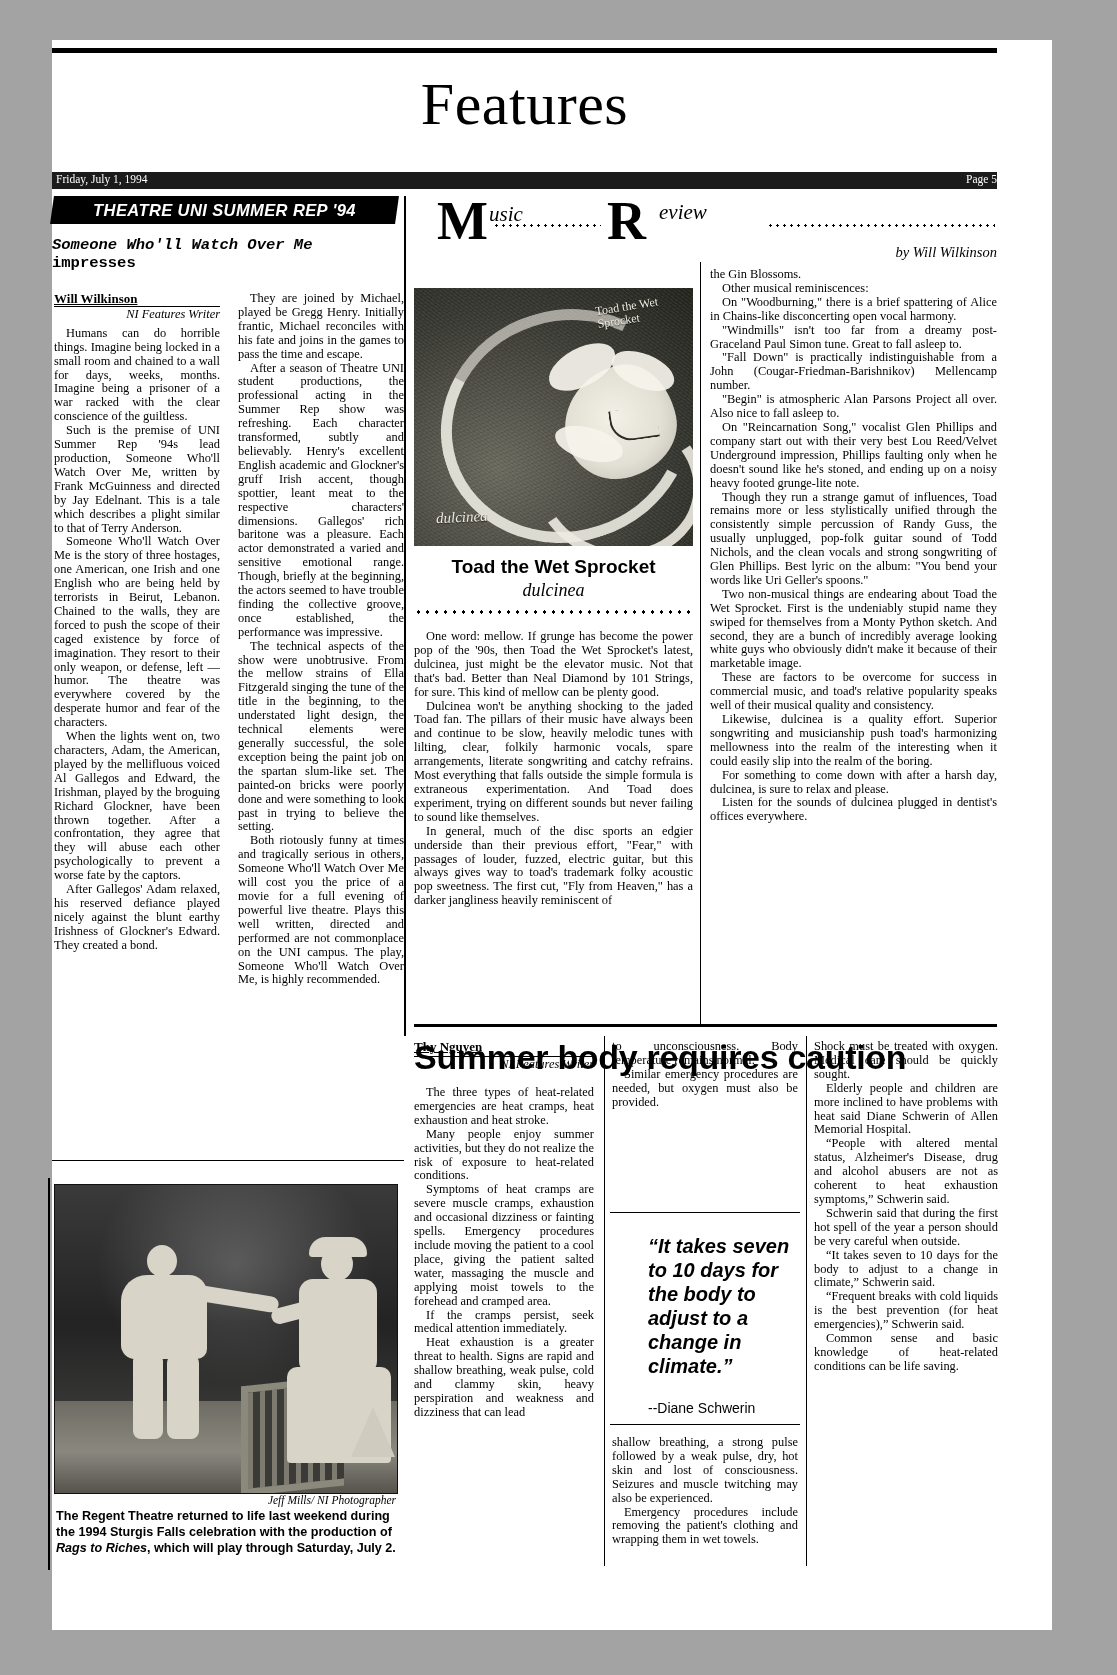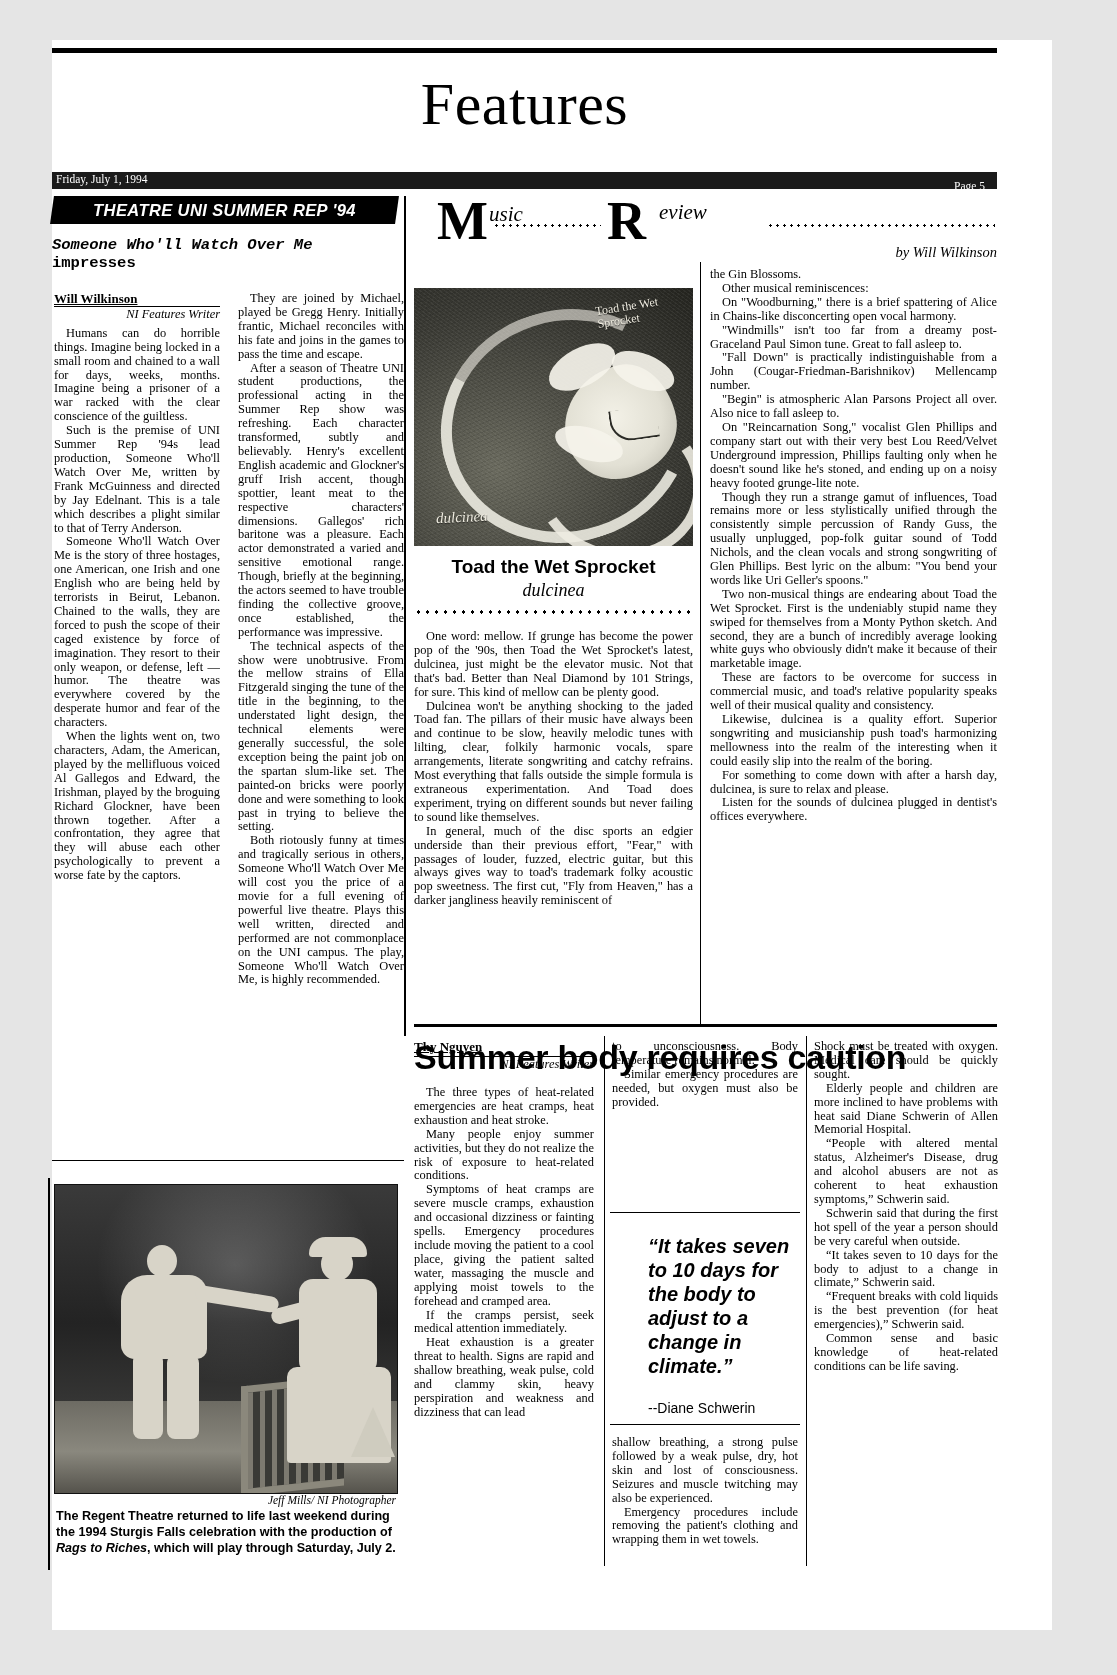--- a/index.html
+++ b/index.html
@@ -13,21 +13,21 @@
     font-family: "Liberation Serif", serif;
     color: #000;
     position: relative;
     overflow: hidden;
   }
   .page {
     position: absolute;
     left: 0; top: 0;
     width: 1117px;
     height: 1675px;
-    background: #e5e5e5;
+    background: #a3a3a3;
   }
   .sheet {
     position: absolute;
     left: 52px;
     top: 40px;
     width: 1000px;
     height: 1590px;
     background: #ffffff;
   }
   .rule-top {
@@ -59,23 +59,22 @@
     font-family: "Liberation Serif", serif;
     font-size: 11.5px;
   }
   .dateline-bar .left {
     position: absolute;
     left: 4px;
     top: 1px;
   }
   .dateline-bar .right {
     position: absolute;
-    right: 12px;
+    right: 0;
     top: 1px;
-    margin-top: 7px;
   }
 
   
   .vrule {
     position: absolute;
     width: 1px;
     background: #000;
   }
   .hrule {
     position: absolute;
@@ -490,20 +489,21 @@
     <span>Someone Who'll Watch Over Me</span><span class="roman"> impresses</span>
   </div>
 
   <div class="col" style="left:54px; top:292px; width:166px;">
     <div class="byline">Will Wilkinson</div>
     <span class="byline-sub">NI Features Writer</span>
     <p>Humans can do horrible things. Imagine being locked in a small room and chained to a wall for days, weeks, months. Imagine being a prisoner of a war racked with the clear conscience of the guiltless.</p>
     <p>Such is the premise of UNI Summer Rep '94s lead production, Someone Who'll Watch Over Me, written by Frank McGuinness and directed by Jay Edelnant. This is a tale which describes a plight similar to that of Terry Anderson.</p>
     <p>Someone Who'll Watch Over Me is the story of three hostages, one American, one Irish and one English who are being held by terrorists in Beirut, Lebanon. Chained to the walls, they are forced to push the scope of their caged existence by force of imagination. They resort to their only weapon, or defense, left — humor. The theatre was everywhere covered by the desperate humor and fear of the characters.</p>
     <p>When the lights went on, two characters, Adam, the American, played by the mellifluous voiced Al Gallegos and Edward, the Irishman, played by the broguing Richard Glockner, have been thrown together. After a confrontation, they agree that they will abuse each other psychologically to prevent a worse fate by the captors.</p>
+    <p>After Gallegos' Adam relaxed, his reserved defiance played nicely against the blunt earthy Irishness of Glockner's Edward. They created a bond.</p>
   </div>
 
   <div class="col" style="left:238px; top:292px; width:166px;">
     <p>They are joined by Michael, played be Gregg Henry. Initially frantic, Michael reconciles with his fate and joins in the games to pass the time and escape.</p>
     <p>After a season of Theatre UNI student productions, the professional acting in the Summer Rep show was refreshing. Each character transformed, subtly and believably. Henry's excellent English academic and Glockner's gruff Irish accent, though spottier, leant meat to the respective characters' dimensions. Gallegos' rich baritone was a pleasure. Each actor demonstrated a varied and sensitive emotional range. Though, briefly at the beginning, the actors seemed to have trouble finding the collective groove, once established, the performance was impressive.</p>
     <p>The technical aspects of the show were unobtrusive. From the mellow strains of Ella Fitzgerald singing the tune of the title in the beginning, to the understated light design, the technical elements were generally successful, the sole exception being the paint job on the spartan slum-like set. The painted-on bricks were poorly done and were something to look past in trying to believe the setting.</p>
     <p>Both riotously funny at times and tragically serious in others, Someone Who'll Watch Over Me will cost you the price of a movie for a full evening of powerful live theatre. Plays this well written, directed and performed are not commonplace on the UNI campus. The play, Someone Who'll Watch Over Me, is highly recommended.</p>
   </div>
 
   <div class="mr">

